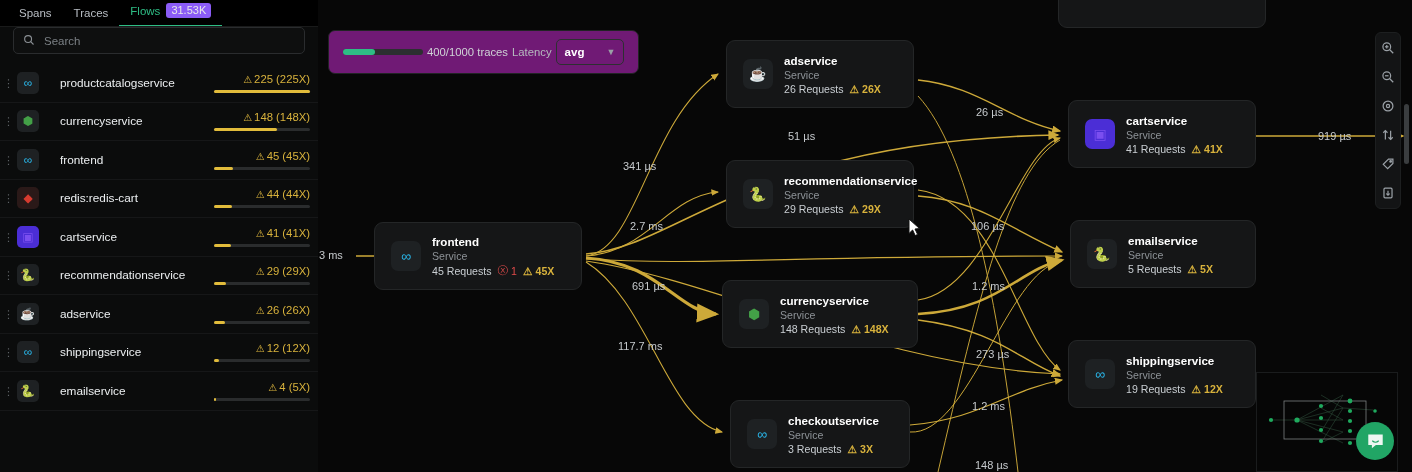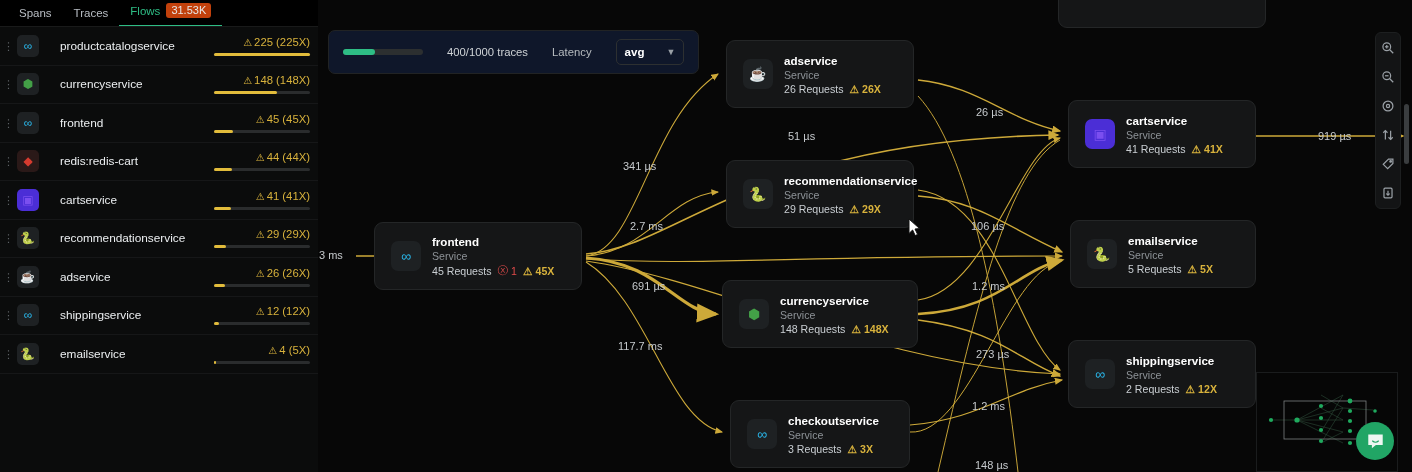--- a/index.html
+++ b/index.html
@@ -18,21 +18,21 @@
     background: #000; display: flex; align-items: flex-end; gap: 0;
     padding-left: 8px;
   }
   .tab {
     font-size: 11.5px; color: #b9bec4; padding: 0 11px 7px 11px;
     line-height: 12px; cursor: pointer; white-space: nowrap;
     display: flex; align-items: center; gap: 6px;
   }
   .tab.active { color: #2ebd85; border-bottom: 1.6px solid #2ebd85; }
   .tab .count {
-    background: #c2410c; color: #e8e8e8; font-size: 11px;
+    background: #8b5cf6; color: #e8e8e8; font-size: 11px;
     padding: 2px 5px; border-radius: 3px; line-height: 11px;
   }
 
   
   .sidebar {
     position: absolute; top: 26px; left: 0; width: 318px; height: 446px;
     background: #0b0c0c; border-top: 1px solid #191a1a;
   }
   .panel-title {
     font-size: 14.5px; font-weight: bold; color: #fff;
@@ -82,22 +82,22 @@
 
   
   .canvas {
     position: absolute; top: 0; left: 318px; width: 1094px; height: 472px;
     background: #070707; overflow: hidden;
   }
   .canvas svg.edges { position: absolute; inset: 0; width: 1094px; height: 472px; }
 
   .toolbar {
     position: absolute; top: 30px; left: 10px;
-    background: #0f172a; border: 1px solid #212324; border-radius: 7px;
-    height: 44px; display: flex; align-items: center; gap: 24px;
+    background: #701a75; border: 1px solid #212324; border-radius: 7px;
+    height: 44px; display: flex; align-items: center; gap: 4px;
     padding: 12px 14px; z-index: 6;
   }
   .trace-bar { width: 80px; height: 6px; background: #2c2f30; border-radius: 4px; position: relative; }
   .trace-bar > span { position: absolute; left:0; top:0; bottom:0; width:40%; background:#2ebd85; border-radius:4px; }
   .toolbar .lbl { font-size: 11.3px; color: #cfd3d6; white-space: nowrap; }
   .toolbar .lbl.dim { color: #b6bbbf; }
   .select {
     display: flex; align-items: center; gap: 22px;
     border: 1px solid #2d3031; border-radius: 5px; height: 26px;
     padding: 0 8px; font-size: 11.5px; color: #fff; font-weight: bold;
@@ -167,20 +167,31 @@
       <span>Traces</span>
     </div>
     <div class="tab active">
       <span>Flows</span>
       <span class="count">31.53K</span>
     </div>
   </div>
 
   <div class="sidebar">
 
+    <div class="searchwrap">
+      <div class="searchbox">
+        <span>
+          <svg width="12" height="12" viewBox="0 0 16 16" fill="none" stroke="#8b9095" stroke-width="1.5">
+            <circle cx="6.8" cy="6.8" r="4.6"></circle>
+              <line x1="10.3" y1="10.3" x2="14" y2="14"></line>
+          </svg>
+        </span>
+        <input type="text" placeholder="Search" style="">
+      </div>
+    </div>
 
 
     <div id="service-list">
         <div class="svc-row">
           <div class="grip">
             <i>⋮</i>
           </div>
           <span class="ico-box" style="background:#1e2123;color:#29b5e8;width:22px;height:22px;font-size:12px">∞</span>
           <div class="svc-name">productcatalogservice</div>
           <div class="vol">
@@ -451,21 +462,21 @@
               </span>
             </span>
           </span>
         </div>
         <div class="node" style="left: 750px; top: 340px; width: 188px; height: 68px;">
           <span class="nico" style="background: rgb(30, 33, 35); color: rgb(41, 181, 232);">∞</span>
           <span class="ntxt">
             <span class="nname">shippingservice</span>
             <span class="nsub">Service</span>
             <span class="nmeta">
-              <span>2 Requests</span>
+              <span>19 Requests</span>
               <span class="wr">
                 <span>⚠</span>
                 <span>12X</span>
               </span>
             </span>
           </span>
         </div>
       </div>
     <div id="label-layer">
         <div class="elabel" style="left: 1px; top: 249px;">3 ms</div>

